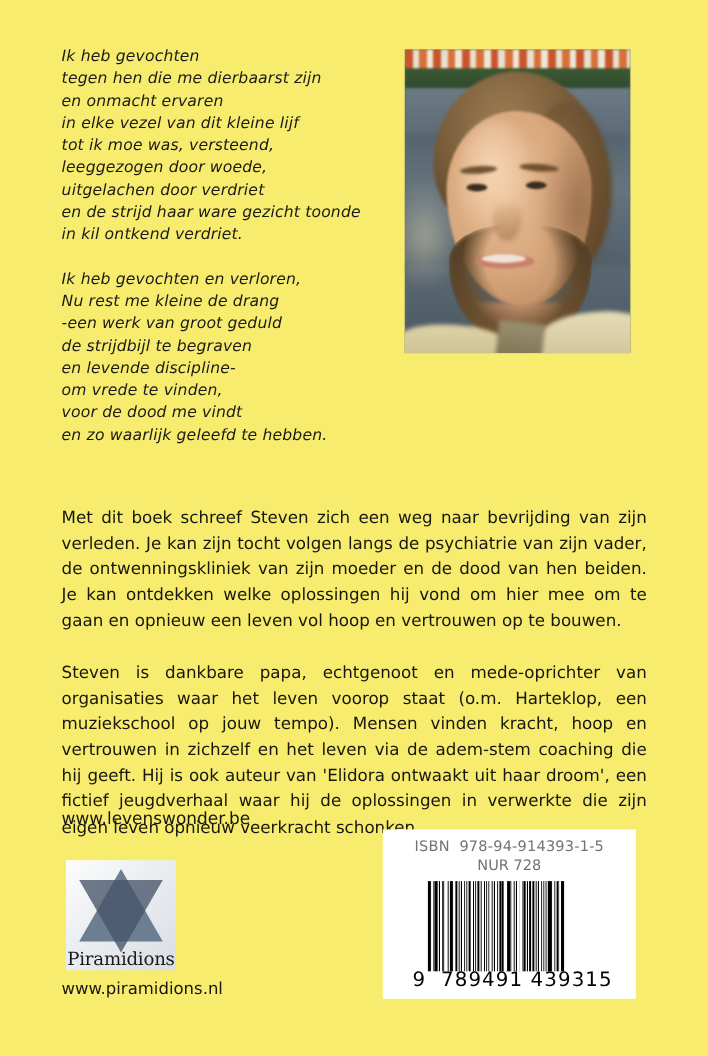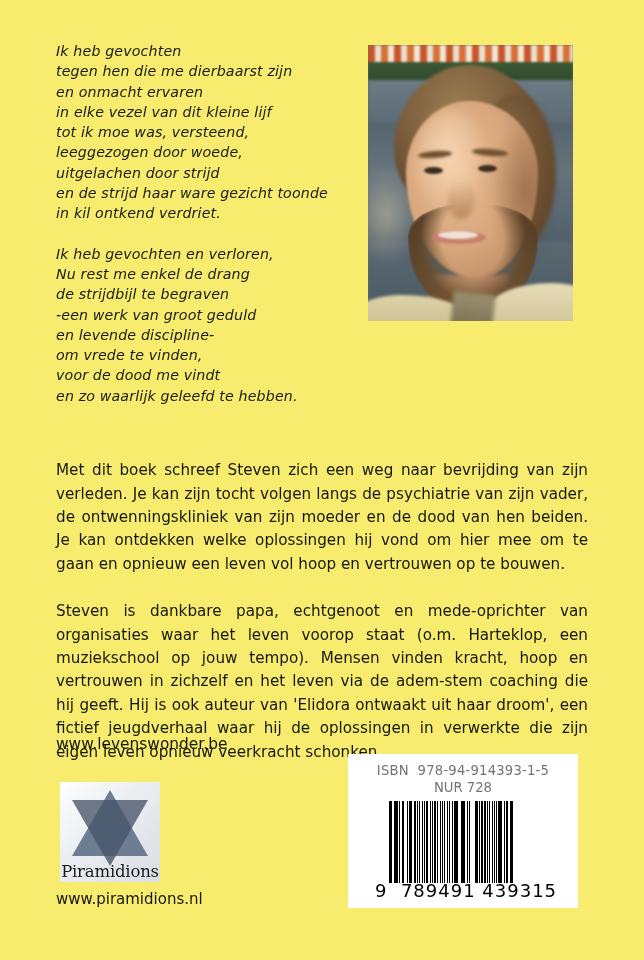--- a/index.html
+++ b/index.html
@@ -302,29 +302,29 @@
 <div id="cover">
 
   <div id="poem">
     <div class="poem-stanza" id="stanza-1">
       <span class="ln">Ik heb gevochten</span>
       <span class="ln">tegen hen die me dierbaarst zijn</span>
       <span class="ln">en onmacht ervaren</span>
       <span class="ln">in elke vezel van dit kleine lijf</span>
       <span class="ln">tot ik moe was, versteend,</span>
       <span class="ln">leeggezogen door woede,</span>
-      <span class="ln">uitgelachen door strijd</span>
+      <span class="ln">uitgelachen door verdriet</span>
       <span class="ln">en de strijd haar ware gezicht toonde</span>
       <span class="ln">in kil ontkend verdriet.</span>
     </div>
     <div class="poem-stanza" id="stanza-2">
       <span class="ln">Ik heb gevochten en verloren,</span>
-      <span class="ln">Nu rest me enkel de drang</span>
+      <span class="ln">Nu rest me kleine de drang</span>
+      <span class="ln">-een werk van groot geduld</span>
       <span class="ln">de strijdbijl te begraven</span>
-      <span class="ln">-een werk van groot geduld</span>
       <span class="ln">en levende discipline-</span>
       <span class="ln">om vrede te vinden,</span>
       <span class="ln">voor de dood me vindt</span>
       <span class="ln">en zo waarlijk geleefd te hebben.</span>
     </div>
   </div>
 
   <div id="portrait">
     <div class="ph-layer ph-wallA"></div>
     <div class="ph-layer ph-wallB"></div>

